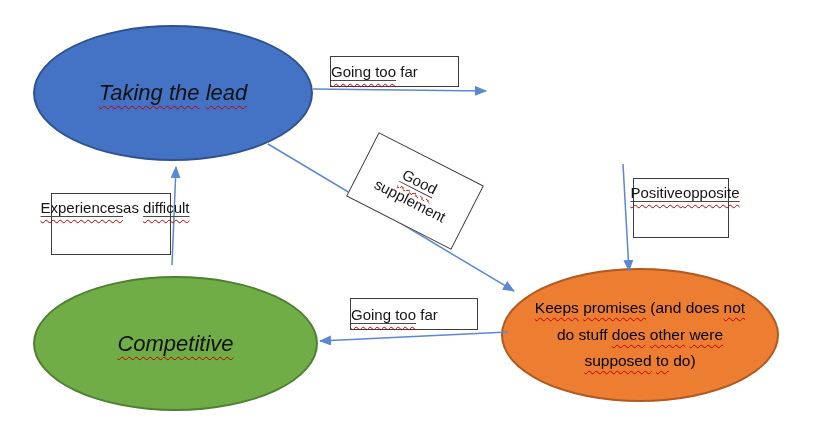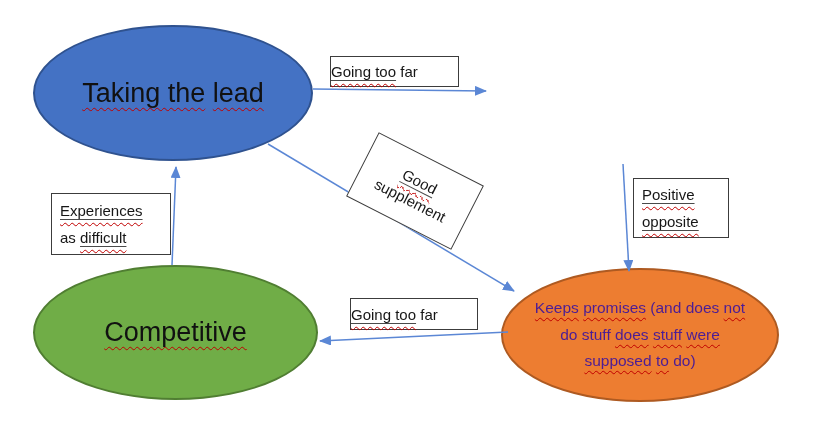--- a/index.html
+++ b/index.html
@@ -6,36 +6,36 @@
   .canvas{
     position:relative;width:828px;height:423px;background:#ffffff;overflow:hidden;
     font-family:"Liberation Sans","DejaVu Sans",sans-serif;color:#1a1a1a;
   }
   .node{
     position:absolute;border-radius:50%;border:2px solid #000;
     display:flex;align-items:center;justify-content:center;text-align:center;
     box-sizing:border-box;z-index:1;
   }
   .node .tline{white-space:pre;}
-  .node-big{font-size:27px;color:#111;}
-  .node-small{font-size:15.5px;color:#4c1d95;line-height:1.72;}
+  .node-big{font-size:22px;color:#111;font-style:italic;}
+  .node-small{font-size:15.5px;color:#000000;line-height:1.72;}
   .node-blue  {left:33px;  top:25px;  width:280px; height:136px;}
   .node-gold  {left:496px; top:31px;  width:279px; height:135px;}
-  .node-green {left:33px;  top:265px; width:285px; height:135px;}
+  .node-green {left:33px;  top:276px; width:285px; height:135px;}
   .node-orange{left:501px; top:268px; width:278px; height:134px; padding:0 8px;}
   .conn-layer{position:absolute;left:0;top:0;z-index:2;}
   .conn{stroke:var(--connector,#5b87d5);stroke-width:1.5;fill:none;}
   .arrowhead{fill:var(--connector,#5b87d5);}
   .label-box{
     position:absolute;background:#ffffff;border:1.5px solid var(--box-border,#3c3c3c);
     box-sizing:border-box;font-size:15px;color:#161616;z-index:3;
   }
   .label-box .tline{white-space:pre;}
   .lb-center{display:flex;align-items:center;text-align:center;}
-  .lb-left{display:flex;flex-direction:column;justify-content:center;padding-left:8px;line-height:27px;}
+  .lb-left{display:flex;flex-direction:row;justify-content:center;padding-left:8px;line-height:27px;}
   .lb-top-far   {left:330px;top:56px;width:129px;height:31px;}
   .lb-exp       {left:51px;top:193px;width:120px;height:62px;}
   .lb-pos       {left:633px;top:178px;width:96px;height:60px;}
   .lb-bottom-far{left:350px;top:298px;width:128px;height:32px;}
   .lb-good{
     left:415px;top:191px;width:118px;height:72px;
     transform:translate(-50%,-50%) rotate(27deg);
     display:flex;flex-direction:column;align-items:center;justify-content:center;
     line-height:21px;text-align:center;
   }
@@ -70,21 +70,21 @@
 
   <div class="node node-big node-green" style="background-color: rgb(112, 173, 71); border-color: rgb(80, 126, 50);">
     <div>
         <div class="tline"><span class="m"><span class="m-in">Competitive</span></span></div>
       </div>
   </div>
 
   <div class="node node-small node-orange" style="background-color: rgb(237, 125, 49); border-color: rgb(174, 90, 33);">
     <div>
         <div class="tline"><span class="m"><span class="m-in">Keeps</span></span><span> </span><span class="m"><span class="m-in">promises</span></span><span> (and does </span><span class="m"><span class="m-in">not</span></span></div>
-        <div class="tline"><span>do stuff </span><span class="m"><span class="m-in">does</span></span><span> </span><span class="m"><span class="m-in">stuff</span></span><span> </span><span class="m"><span class="m-in">were</span></span></div>
+        <div class="tline"><span>do stuff </span><span class="m"><span class="m-in">does</span></span><span> </span><span class="m"><span class="m-in">other</span></span><span> </span><span class="m"><span class="m-in">were</span></span></div>
         <div class="tline"><span class="m"><span class="m-in">supposed</span></span><span> </span><span class="m"><span class="m-in">to</span></span><span> do)</span></div>
       </div>
   </div>
 
   <svg class="conn-layer" width="828" height="423" viewBox="0 0 828 423">
     <defs>
       <marker id="arrow" markerUnits="userSpaceOnUse" markerWidth="14" markerHeight="12" refX="11" refY="5" orient="auto">
         <path class="arrowhead" d="M0,0 L12,5 L0,10 Z"></path>
       </marker>
     </defs>

